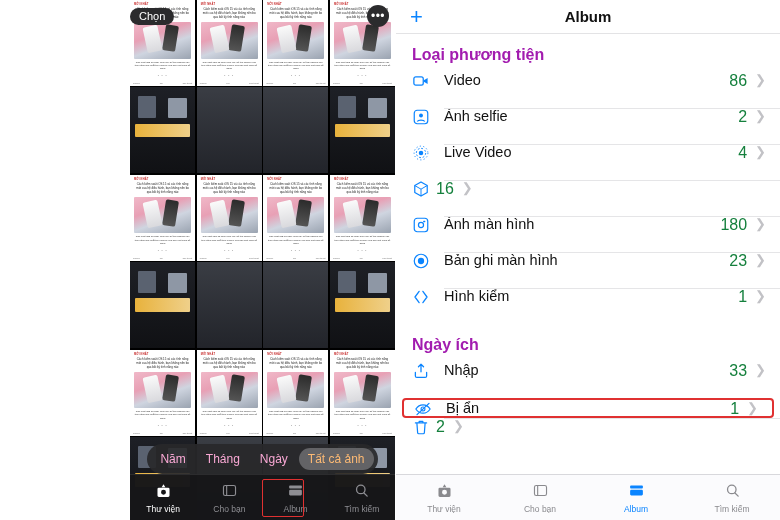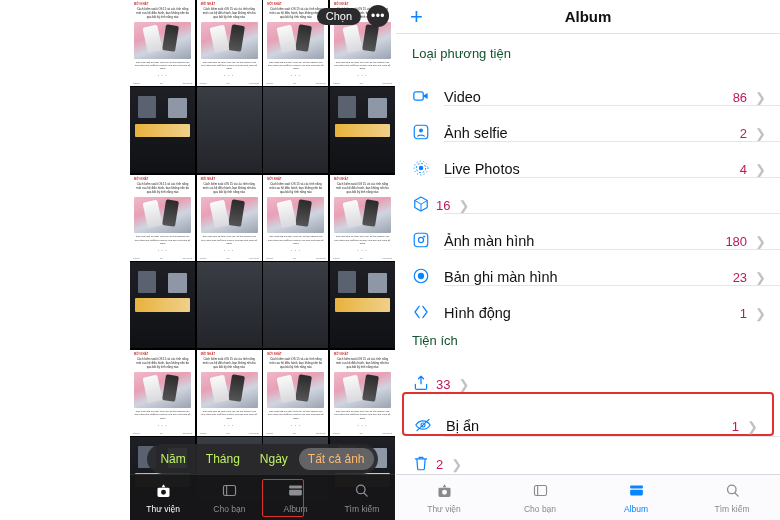--- a/index.html
+++ b/index.html
@@ -22,21 +22,21 @@
     left: 130px; top: 0;
     width: 265px; height: 520px;
     background: #000000;
     overflow: hidden;
   }
   .left-topbar {
     position: relative;
     height: 32px;
     display: flex;
     align-items: center;
-    justify-content: flex-end;
+    justify-content: space-between;
     padding-right: 6px;
     gap: 6px;
     background: #000;
   }
   .chon-btn {
     color: #ffffff;
     font-size: 11px;
     background: #2b2b2d;
     border-radius: 11px;
     padding: 3px 9px;
@@ -181,21 +181,21 @@
   }
   .segmented {
     display: flex;
     align-items: center;
     background: rgba(40,40,42,0.92);
     border-radius: 16px;
     padding: 4px 4px;
     gap: 2px;
   }
   .seg-item {
-    color: #bef264;
+    color: #f9a8d4;
     font-size: 12px;
     padding: 4px 9px;
     border-radius: 13px;
     white-space: nowrap;
   }
   .seg-item.active {
     background: #636366;
     color: #fdba74;
   }
   
@@ -250,28 +250,28 @@
   }
   .right-title {
     position: absolute;
     left: 0; right: 0;
     text-align: center;
     font-size: 15px;
     font-weight: bold;
     color: #111;
   }
   .section-title {
-    font-size: 13px;
-    font-weight: normal;
-    color: #14532d;
+    font-size: 16px;
+    font-weight: bold;
+    color: #a21caf;
     padding: 12px 16px 8px 16px;
   }
   .row {
     display: flex;
-    align-items: flex-end;
+    align-items: flex-start;
     height: 36px;
     padding: 0 14px 0 16px;
     position: relative;
   }
   .row + .row .row-sep { display: block; }
   .row-sep {
     position: absolute;
     left: 48px; right: 0; top: 0;
     height: 1px;
     background: #e5e5e7;
@@ -284,34 +284,34 @@
     color: #0a84ff;
     flex: none;
   }
   .row .label {
     flex: 1;
     font-size: 14.5px;
     color: #111;
     padding-left: 8px;
   }
   .row .count {
-    font-size: 13px;
-    color: #be185d;
+    font-size: 16px;
+    color: #15803d;
     padding-right: 8px;
   }
   .row .chev {
     color: #c2c2c6;
     font-size: 13px;
   }
   .row.highlight {
     border: 2px solid #e03131;
     border-radius: 4px;
     margin: 0 6px;
     padding-left: 10px;
-    height: 44px;
+    height: 20px;
   }
   .right-tabbar {
     position: absolute;
     left: 0; right: 0; bottom: 0;
     height: 46px;
     background: #fbfbfd;
     border-top: 1px solid #d8d8dc;
     display: flex;
   }
   .right-tab {
@@ -651,21 +651,21 @@
         </div>
         <div class="row">
           <div class="row-sep"></div>
           <span class="ic">
             <svg width="18" height="18" viewBox="0 0 24 24">
               <circle cx="12" cy="12" r="3" fill="#0a84ff"></circle>
               <circle cx="12" cy="12" r="6.2" fill="none" stroke="#0a84ff" stroke-width="1.3" stroke-dasharray="2.4 2.4"></circle>
               <circle cx="12" cy="12" r="9.2" fill="none" stroke="#0a84ff" stroke-width="1.2" stroke-dasharray="1.6 3"></circle>
             </svg>
           </span>
-          <span class="label">Live Photos</span>
+          <span class="label">Live Video</span>
           <span class="count">4</span>
           <span class="chev">❯</span>
         </div>
         <div class="row">
           <div class="row-sep"></div>
           <span class="ic">
             <svg width="18" height="18" viewBox="0 0 24 24">
               <path d="M12 2.6l8.3 4.8v9.2L12 21.4 3.7 16.6V7.4z" fill="none" stroke="#0a84ff" stroke-width="1.6" stroke-linejoin="round"></path>
               <path d="M3.7 7.4L12 12.2l8.3-4.8M12 12.2v9.2" fill="none" stroke="#0a84ff" stroke-width="1.3"></path>
             </svg>
@@ -698,32 +698,33 @@
           <span class="count">23</span>
           <span class="chev">❯</span>
         </div>
         <div class="row">
           <div class="row-sep"></div>
           <span class="ic">
             <svg width="18" height="18" viewBox="0 0 24 24">
               <path d="M9.5 4.5L4 12l5.5 7.5M14.5 4.5L20 12l-5.5 7.5" fill="none" stroke="#0a84ff" stroke-width="1.7" stroke-linecap="round" stroke-linejoin="round"></path>
             </svg>
           </span>
-          <span class="label">Hình động</span>
+          <span class="label">Hình kiểm</span>
           <span class="count">1</span>
           <span class="chev">❯</span>
         </div>
-        <div class="section-title">Tiện ích</div>
+        <div class="section-title">Ngày ích</div>
         <div class="row">
           <span class="ic">
             <svg width="18" height="18" viewBox="0 0 24 24">
               <path d="M12 3v10M12 3L8.6 6.4M12 3l3.4 3.4" fill="none" stroke="#0a84ff" stroke-width="1.7" stroke-linecap="round"></path>
               <path d="M4.5 14v4.5a2 2 0 002 2h11a2 2 0 002-2V14" fill="none" stroke="#0a84ff" stroke-width="1.7" stroke-linecap="round"></path>
             </svg>
           </span>
+          <span class="label">Nhập</span>
           <span class="count">33</span>
           <span class="chev">❯</span>
         </div>
         <div class="row highlight">
           <span class="ic">
             <svg width="18" height="18" viewBox="0 0 24 24">
               <path d="M2.5 12s3.6-5.6 9.5-5.6S21.5 12 21.5 12 17.9 17.6 12 17.6 2.5 12 2.5 12z" fill="none" stroke="#0a84ff" stroke-width="1.6"></path>
               <circle cx="12" cy="12" r="2.6" fill="none" stroke="#0a84ff" stroke-width="1.5"></circle>
               <path d="M4 19.5L20 4.5" stroke="#0a84ff" stroke-width="1.7" stroke-linecap="round"></path>
             </svg>

